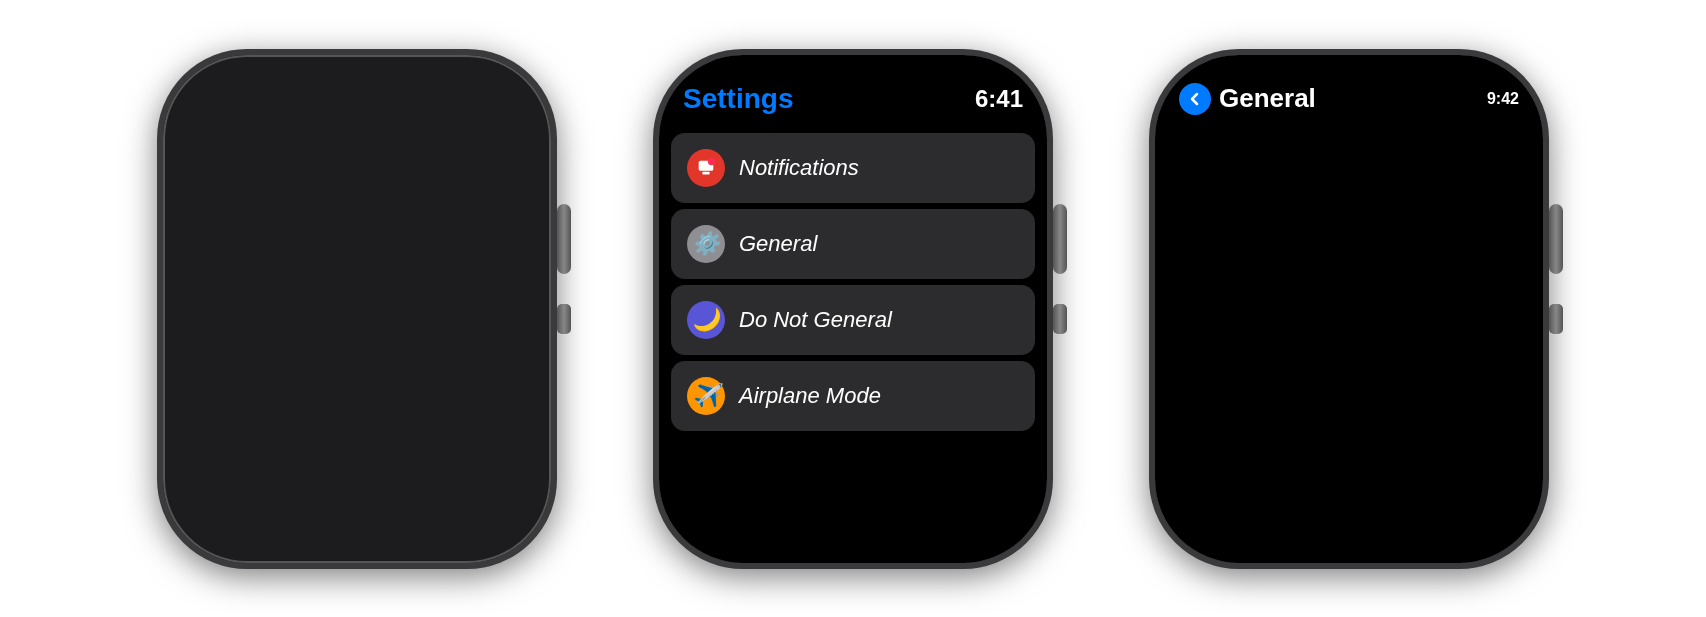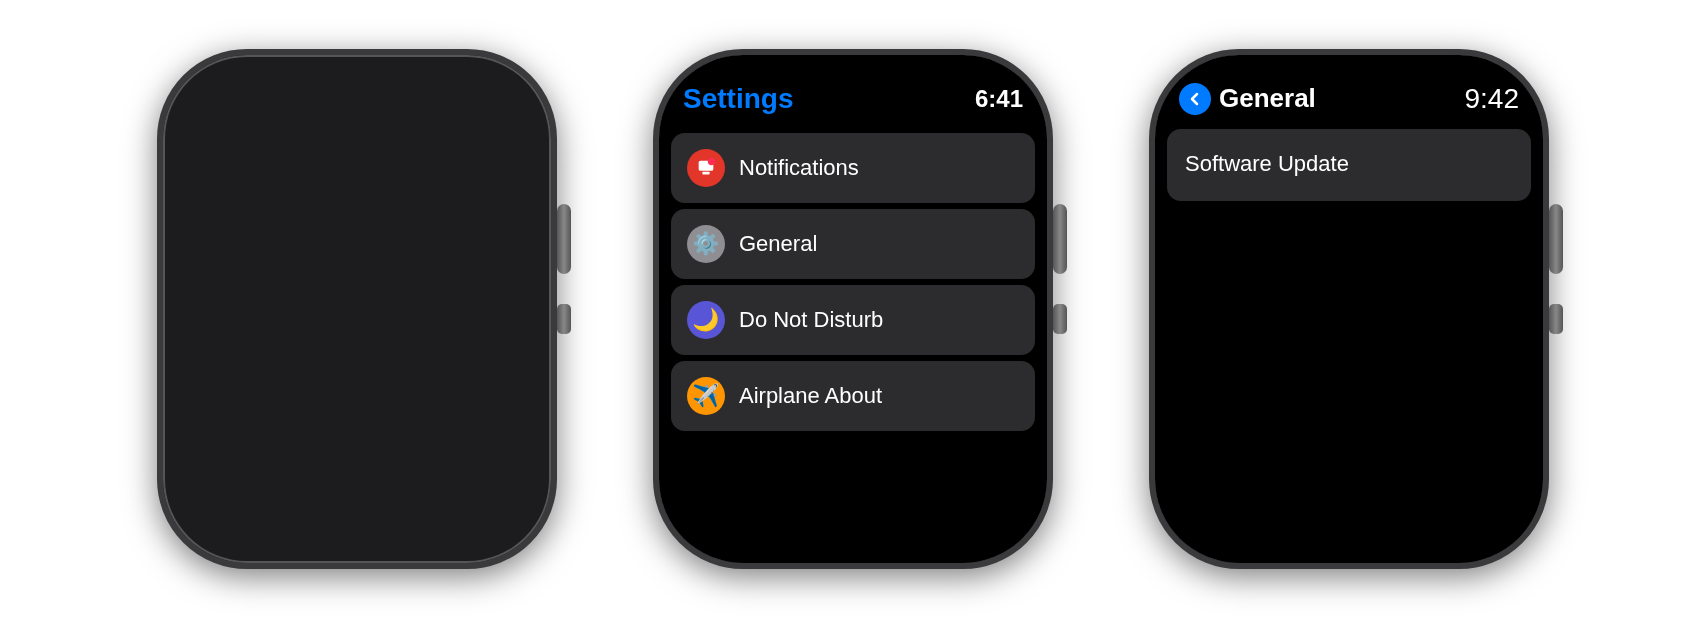--- a/index.html
+++ b/index.html
@@ -128,20 +128,21 @@
       font-size: 24px;
       font-weight: 600;
     }
 
     .settings-list {
       flex: 1;
       display: flex;
       flex-direction: column;
       gap: 6px;
       padding: 4px 12px;
+      font-style: italic;
     }
 
     .settings-item {
       background: #2c2c2e;
       border-radius: 14px;
       display: flex;
       align-items: center;
       padding: 16px 16px;
       gap: 14px;
       min-height: 68px;
@@ -198,22 +199,22 @@
     }
 
     .general-title {
       color: #fff;
       font-size: 26px;
       font-weight: 700;
     }
 
     .general-time {
       color: #fff;
-      font-size: 28px;
-      font-weight: 400;
+      font-size: 16px;
+      font-weight: 700;
     }
 
     .general-list {
       flex: 1;
       display: flex;
       flex-direction: column;
       gap: 4px;
       padding: 0 12px 8px;
     }
 
@@ -313,28 +314,28 @@
               <div class="settings-item-icon" style="background:#8e8e93;">
                 <span style="font-size:22px;">⚙️</span>
               </div>
               <span class="settings-item-label">General</span>
             </div>
 
             <div class="settings-item">
               <div class="settings-item-icon" style="background:#5856d6;">
                 <span style="font-size:22px;">🌙</span>
               </div>
-              <span class="settings-item-label">Do Not Disturb</span>
+              <span class="settings-item-label">Do Not General</span>
             </div>
 
             <div class="settings-item">
               <div class="settings-item-icon" style="background:#ff9500;">
                 <span style="font-size:22px;">✈️</span>
               </div>
-              <span class="settings-item-label">Airplane About</span>
+              <span class="settings-item-label">Airplane Mode</span>
             </div>
           </div>
         </div>
       </div>
     </div>
   </div>
 
   <div class="watch-shell watch3">
     <div class="watch-crown"></div>
     <div class="watch-btn"></div>
@@ -346,22 +347,19 @@
               <div class="back-circle">
                 <svg width="14" height="14" viewBox="0 0 14 14" fill="white">
                   <polyline points="9,2 4,7 9,12" stroke="white" stroke-width="2.5" fill="none" stroke-linecap="round" stroke-linejoin="round"></polyline>
                 </svg>
               </div>
               <span class="general-title">General</span>
             </div>
             <span class="general-time">9:42</span>
           </div>
           <div class="general-list">
-            <div class="general-item">
-              <span class="general-item-label">Software Update</span>
-            </div>
           </div>
         </div>
       </div>
     </div>
   </div>
 
 </div>
 
 </body></html>

